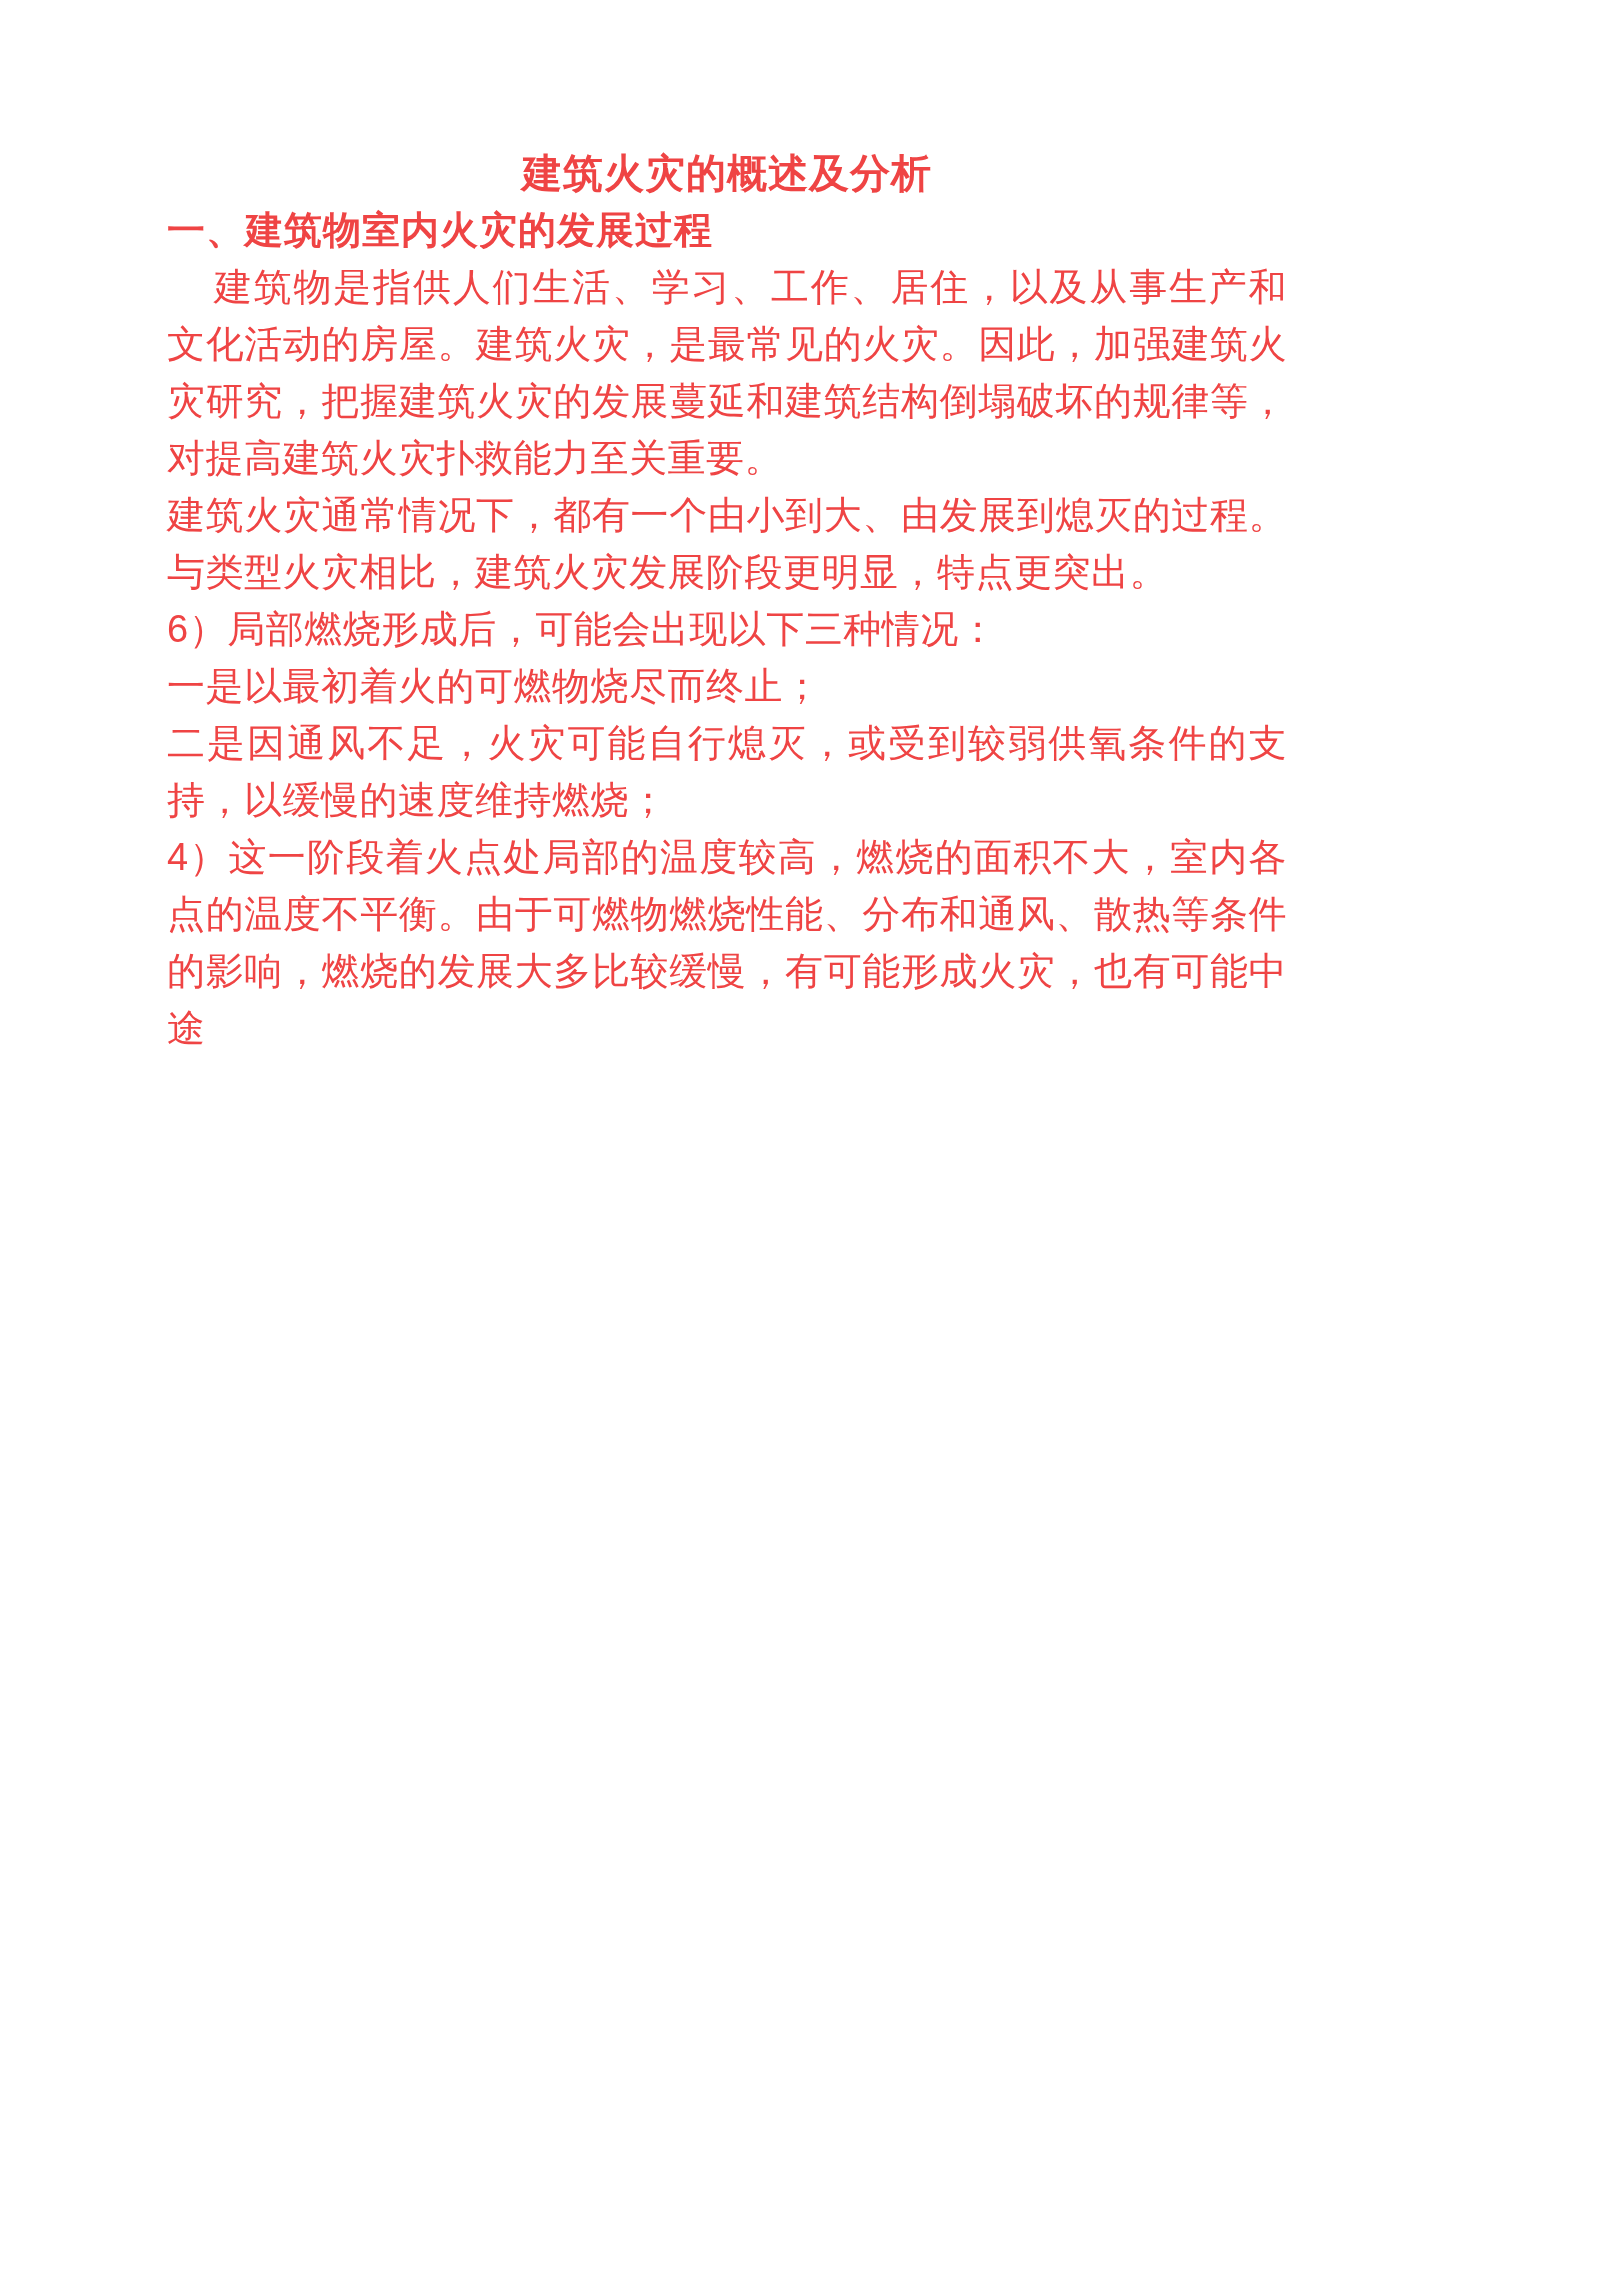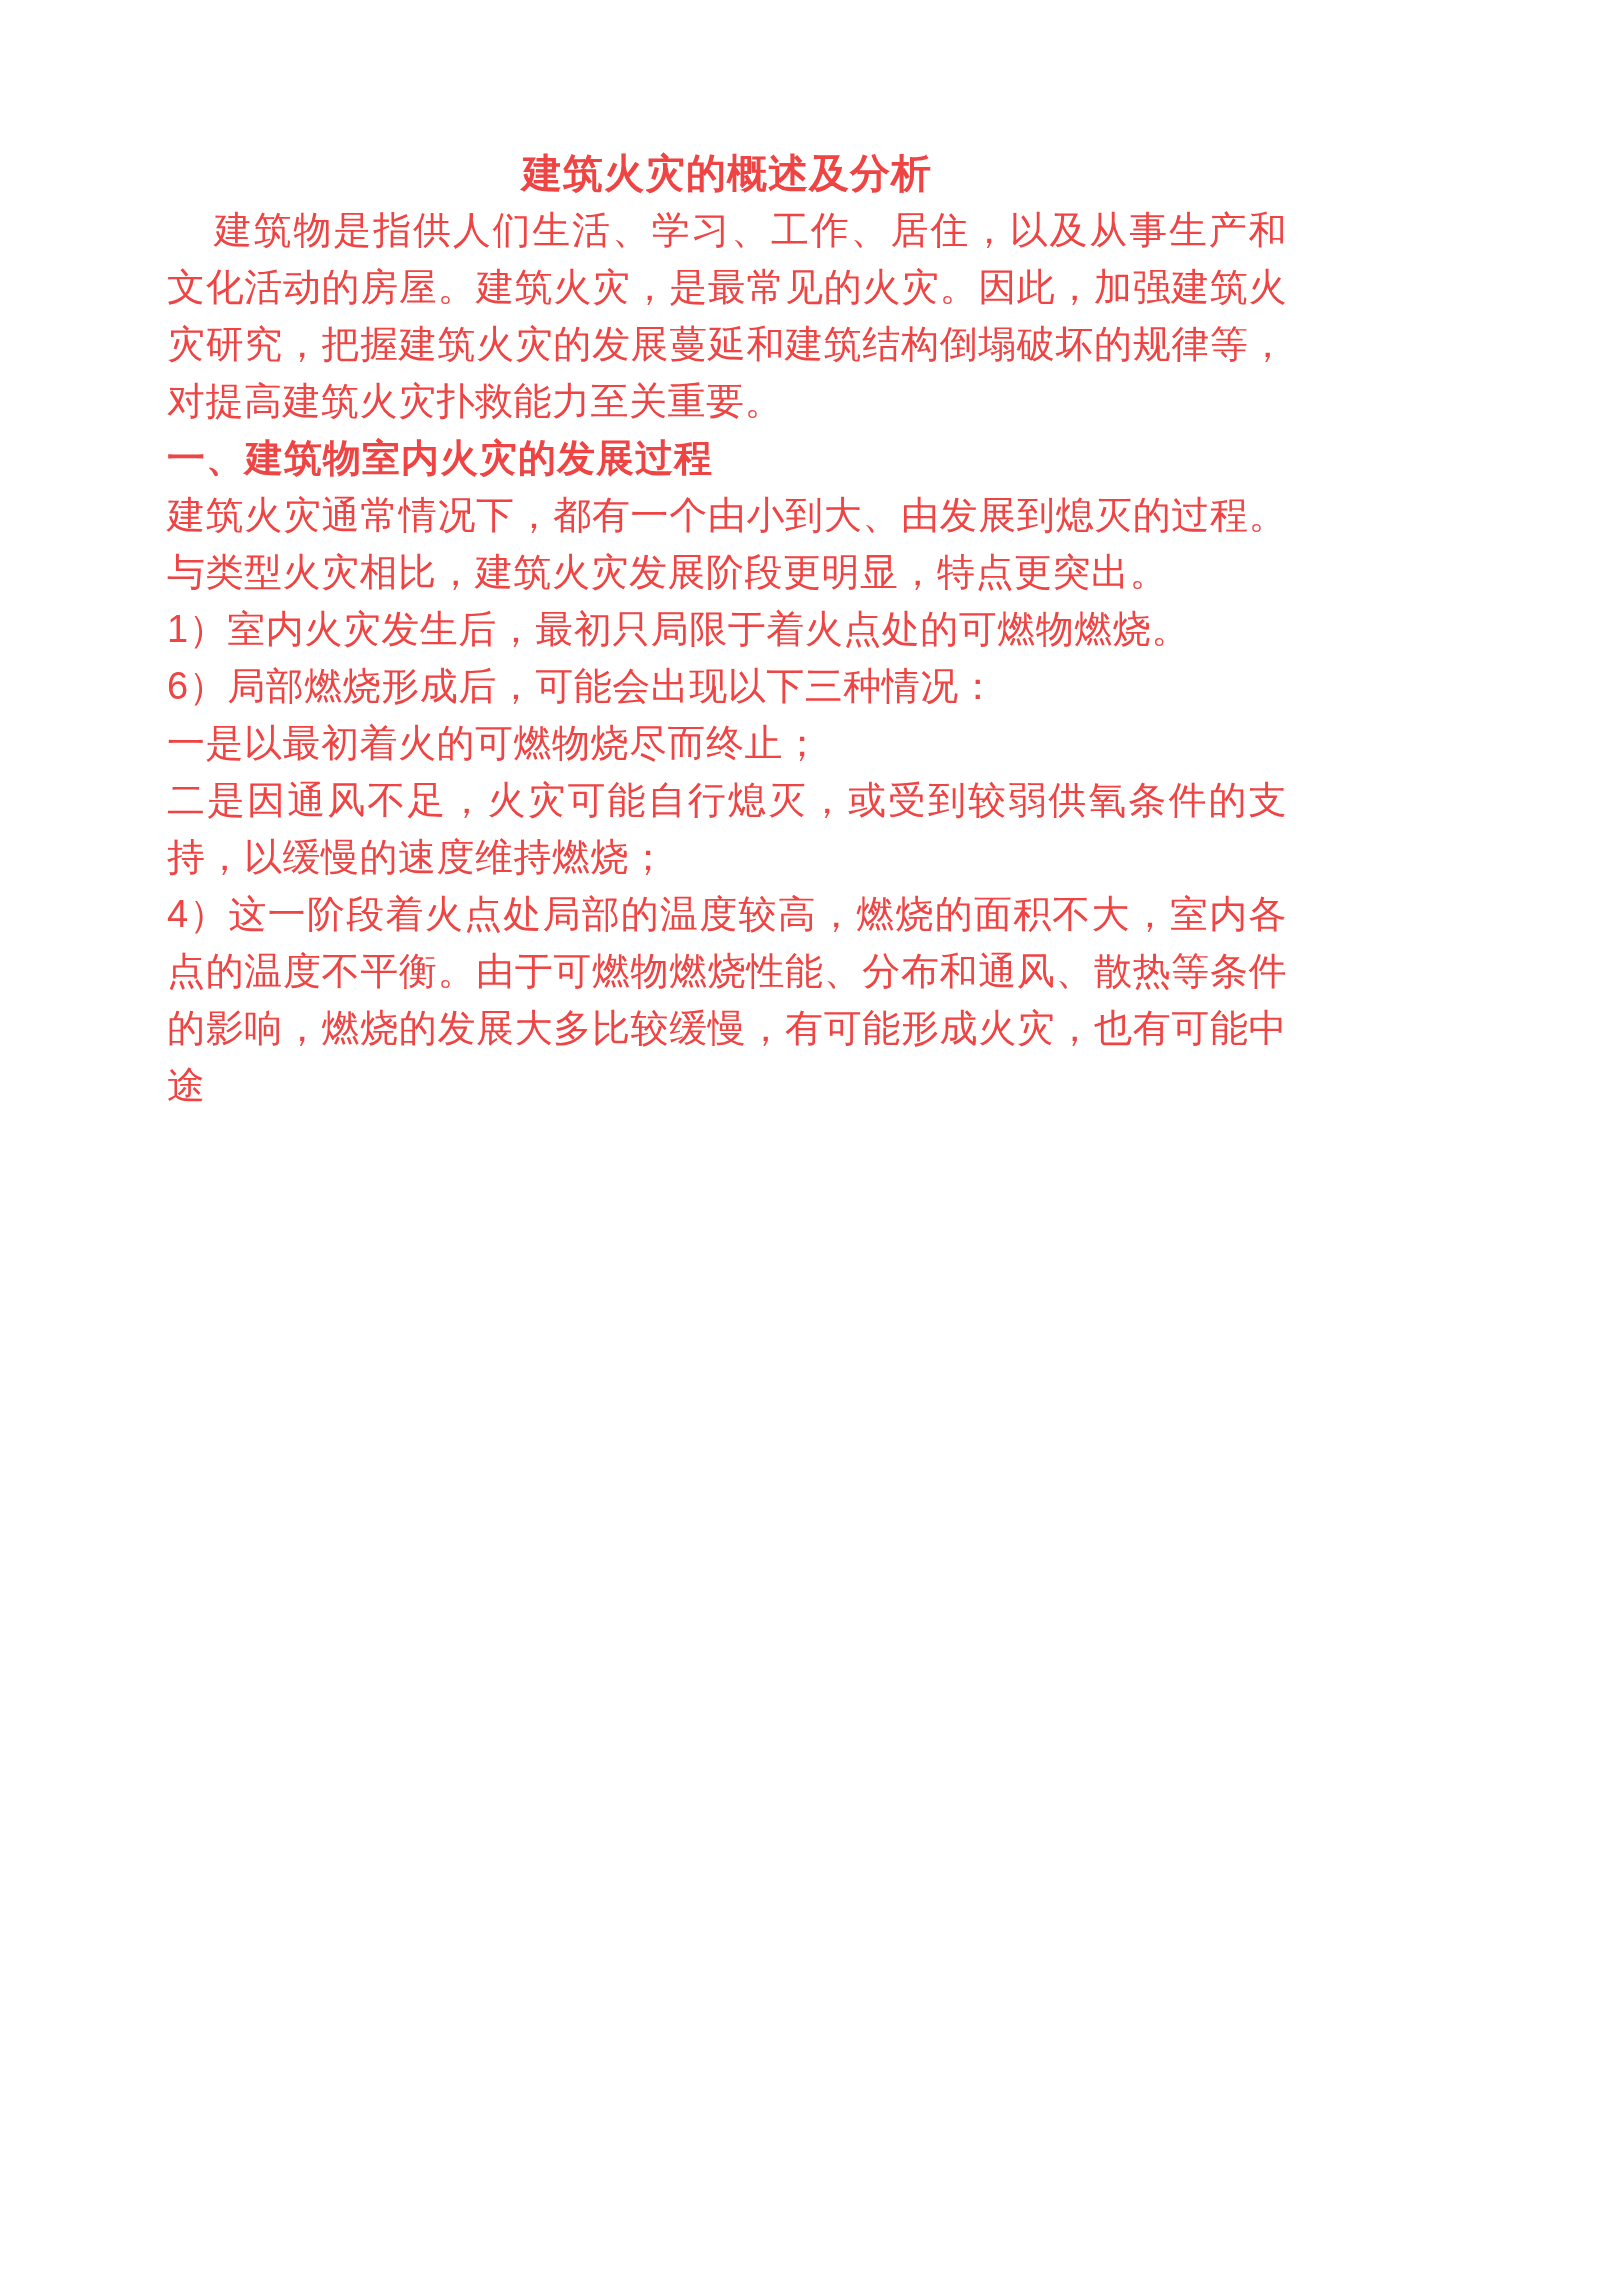--- a/index.html
+++ b/index.html
@@ -46,29 +46,28 @@
     letter-spacing: 1px;
   }
 </style>
 </head>
 <body>
 
 <div class="page">
 
   <h1 class="doc-title">建筑火灾的概述及分析</h1>
 
+  <p class="doc-par heading">一、建筑物室内火灾的发展过程</p>
+
   <p class="doc-par first-indent">建筑物是指供人们生活、学习、工作、居住，以及从事生产和文化活动的房屋。建筑火灾，是最常见的火灾。因此，加强建筑火灾研究，把握建筑火灾的发展蔓延和建筑结构倒塌破坏的规律等，对提高建筑火灾扑救能力至关重要。</p>
-
-  <p class="doc-par heading">一、建筑物室内火灾的发展过程</p>
 
   <p class="doc-par">建筑火灾通常情况下，都有一个由小到大、由发展到熄灭的过程。与类型火灾相比，建筑火灾发展阶段更明显，特点更突出。</p>
 
 
 
-  <p class="doc-par">1）室内火灾发生后，最初只局限于着火点处的可燃物燃烧。</p>
 
   <p class="doc-par">6）局部燃烧形成后，可能会出现以下三种情况：</p>
 
   <p class="doc-par">一是以最初着火的可燃物烧尽而终止；</p>
 
   <p class="doc-par">二是因通风不足，火灾可能自行熄灭，或受到较弱供氧条件的支持，以缓慢的速度维持燃烧；</p>
 
 
   <p class="doc-par">4）这一阶段着火点处局部的温度较高，燃烧的面积不大，室内各点的温度不平衡。由于可燃物燃烧性能、分布和通风、散热等条件的影响，燃烧的发展大多比较缓慢，有可能形成火灾，也有可能中途</p>
 

